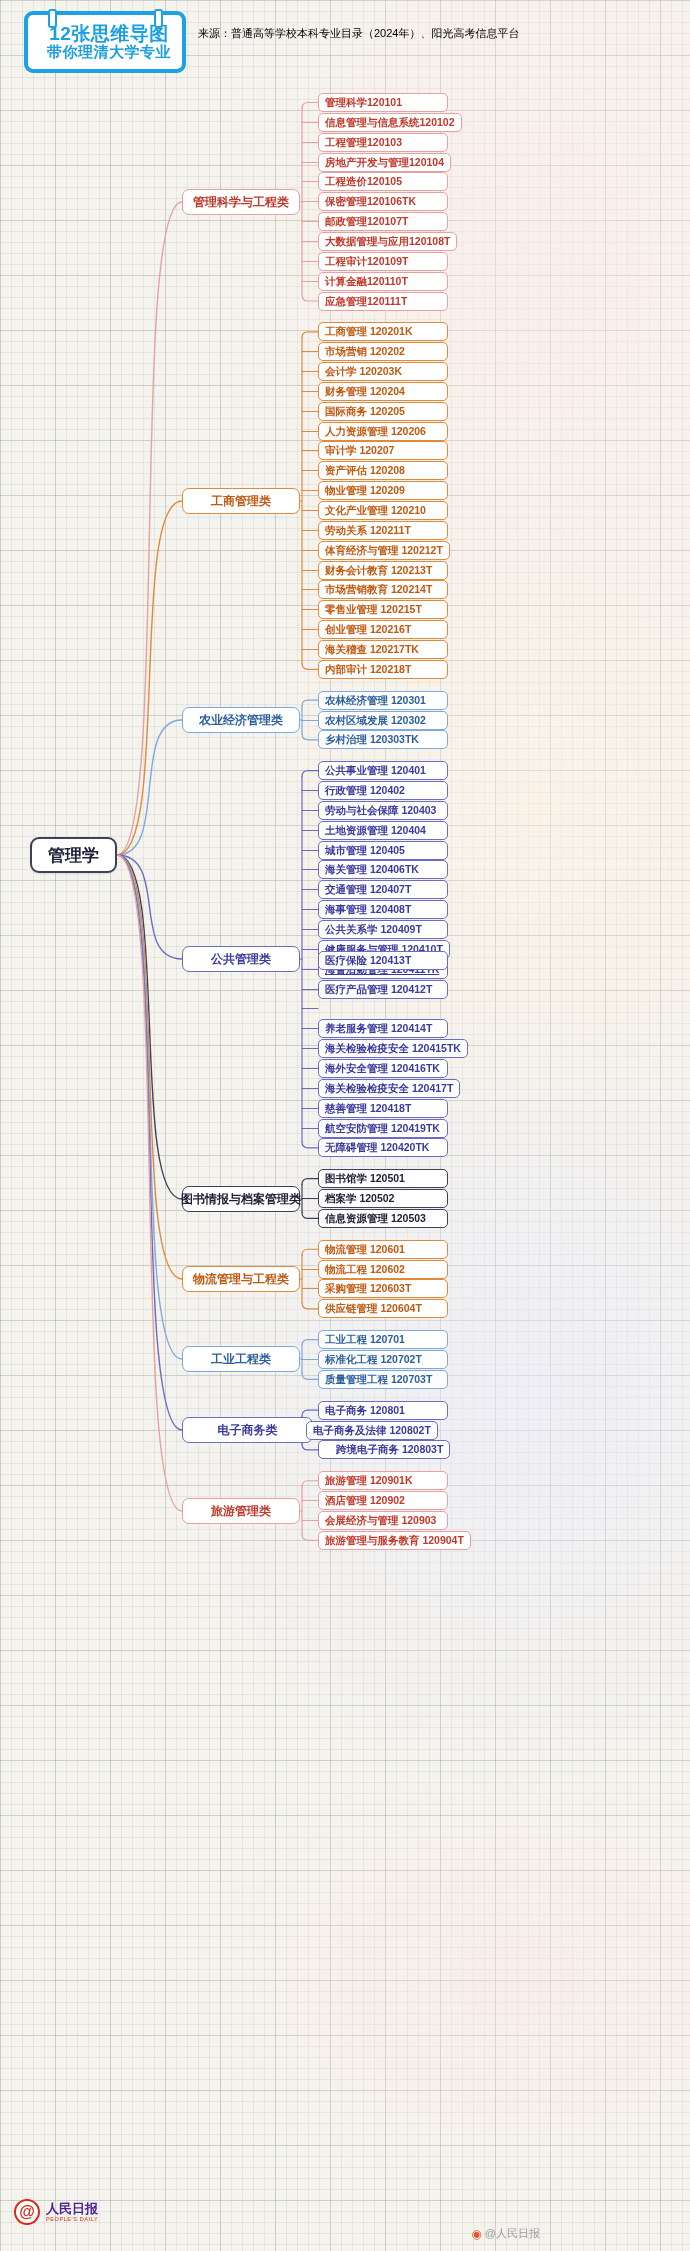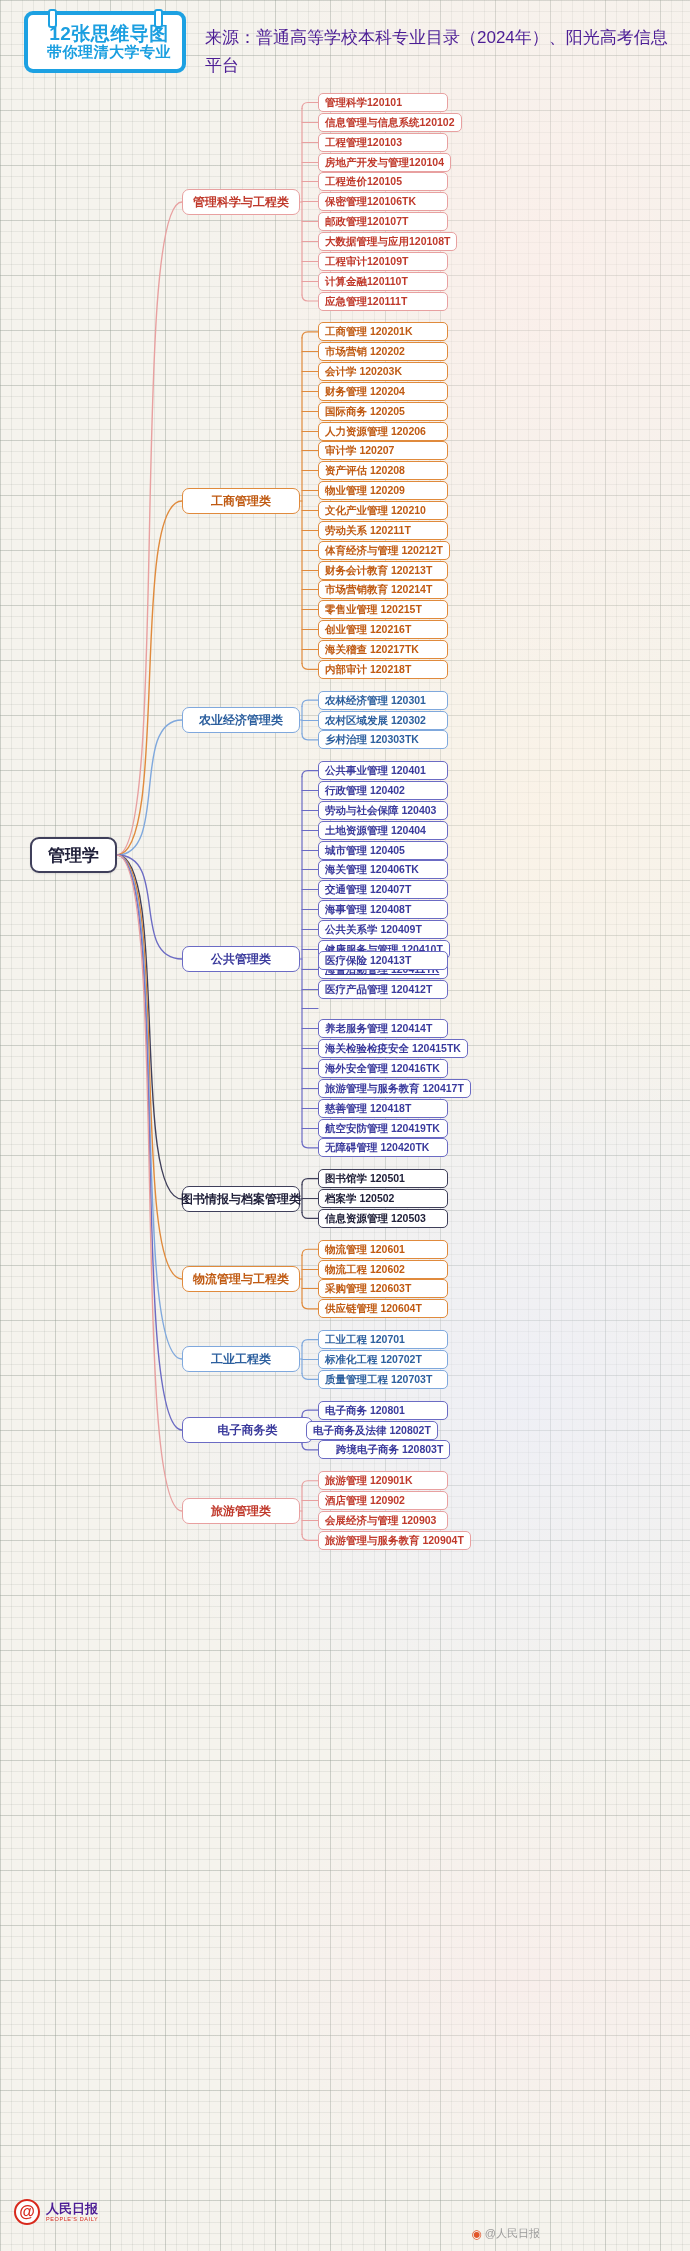--- a/index.html
+++ b/index.html
@@ -47,22 +47,22 @@
   .banner-inner {
     width: 100%; text-align: center; line-height: 1.06; padding-left: 8px;
   }
   .banner-l1 { font-size: 19px; font-weight: 700; color: #1b9fe0; letter-spacing: .5px; }
   .banner-l2 { font-size: 15px; font-weight: 700; color: #1b9fe0; letter-spacing: .5px; }
   .clip { position: absolute; top: -6px; width: 9px; height: 19px; border: 2px solid #1da1e2;
           background: #fff; border-radius: 3px; }
   .clip.l { left: 20px; } .clip.r { left: 126px; }
 
   .source {
-    position: absolute; left: 205px; top: 24px; width: 470px; z-index: 5;
-    font-size: 17px; color: #4c1d95; line-height: 1.65;
+    position: absolute; left: 198px; top: 24px; width: 470px; z-index: 5;
+    font-size: 11px; color: #000000; line-height: 1.65;
   }
 
   
   .node {
     position: absolute;
     display: flex; align-items: center;
     background: #ffffff;
     font-weight: 700;
     white-space: nowrap;
   }
@@ -271,21 +271,21 @@
     <div class="node leaf" style="left: 318px; top: 880px; border-color: rgb(107, 107, 196); color: rgb(58, 58, 156); min-width: 130px;">交通管理 120407T</div>
     <div class="node leaf" style="left: 318px; top: 900px; border-color: rgb(107, 107, 196); color: rgb(58, 58, 156); min-width: 130px;">海事管理 120408T</div>
     <div class="node leaf" style="left: 318px; top: 920px; border-color: rgb(107, 107, 196); color: rgb(58, 58, 156); min-width: 130px;">公共关系学 120409T</div>
     <div class="node leaf" style="left: 318px; top: 940px; border-color: rgb(107, 107, 196); color: rgb(58, 58, 156); min-width: 130px;">健康服务与管理 120410T</div>
     <div class="node leaf" style="left: 318px; top: 960px; border-color: rgb(107, 107, 196); color: rgb(58, 58, 156); min-width: 130px; text-decoration: underline;">海警后勤管理 120411TK</div>
     <div class="node leaf" style="left: 318px; top: 980px; border-color: rgb(107, 107, 196); color: rgb(58, 58, 156); min-width: 130px;">医疗产品管理 120412T</div>
     <div class="node leaf" style="left: 318px; top: 951px; border-color: rgb(107, 107, 196); color: rgb(58, 58, 156); min-width: 130px;">医疗保险 120413T</div>
     <div class="node leaf" style="left: 318px; top: 1019px; border-color: rgb(107, 107, 196); color: rgb(58, 58, 156); min-width: 130px;">养老服务管理 120414T</div>
     <div class="node leaf" style="left: 318px; top: 1039px; border-color: rgb(107, 107, 196); color: rgb(58, 58, 156); min-width: 130px;">海关检验检疫安全 120415TK</div>
     <div class="node leaf" style="left: 318px; top: 1059px; border-color: rgb(107, 107, 196); color: rgb(58, 58, 156); min-width: 130px;">海外安全管理 120416TK</div>
-    <div class="node leaf" style="left: 318px; top: 1079px; border-color: rgb(107, 107, 196); color: rgb(58, 58, 156); min-width: 130px;">旅游管理与服务教育 120417T</div>
+    <div class="node leaf" style="left: 318px; top: 1079px; border-color: rgb(107, 107, 196); color: rgb(58, 58, 156); min-width: 130px;">海关检验检疫安全 120417T</div>
     <div class="node leaf" style="left: 318px; top: 1099px; border-color: rgb(107, 107, 196); color: rgb(58, 58, 156); min-width: 130px;">慈善管理 120418T</div>
     <div class="node leaf" style="left: 318px; top: 1119px; border-color: rgb(107, 107, 196); color: rgb(58, 58, 156); min-width: 130px;">航空安防管理 120419TK</div>
     <div class="node leaf" style="left: 318px; top: 1138px; border-color: rgb(107, 107, 196); color: rgb(58, 58, 156); min-width: 130px;">无障碍管理 120420TK</div>
     <div class="node branch" style="left: 182px; top: 1186px; width: 118px; border-color: rgb(63, 63, 90); color: rgb(32, 32, 58);">图书情报与档案管理类</div>
     <div class="node leaf" style="left: 318px; top: 1169px; border-color: rgb(63, 63, 90); color: rgb(32, 32, 58); min-width: 130px;">图书馆学 120501</div>
     <div class="node leaf" style="left: 318px; top: 1189px; border-color: rgb(63, 63, 90); color: rgb(32, 32, 58); min-width: 130px;">档案学 120502</div>
     <div class="node leaf" style="left: 318px; top: 1209px; border-color: rgb(63, 63, 90); color: rgb(32, 32, 58); min-width: 130px;">信息资源管理 120503</div>
     <div class="node branch" style="left: 182px; top: 1266px; width: 118px; border-color: rgb(224, 138, 60); color: rgb(192, 90, 18);">物流管理与工程类</div>
     <div class="node leaf" style="left: 318px; top: 1240px; border-color: rgb(224, 138, 60); color: rgb(192, 90, 18); min-width: 130px;">物流管理 120601</div>
     <div class="node leaf" style="left: 318px; top: 1260px; border-color: rgb(224, 138, 60); color: rgb(192, 90, 18); min-width: 130px;">物流工程 120602</div>

